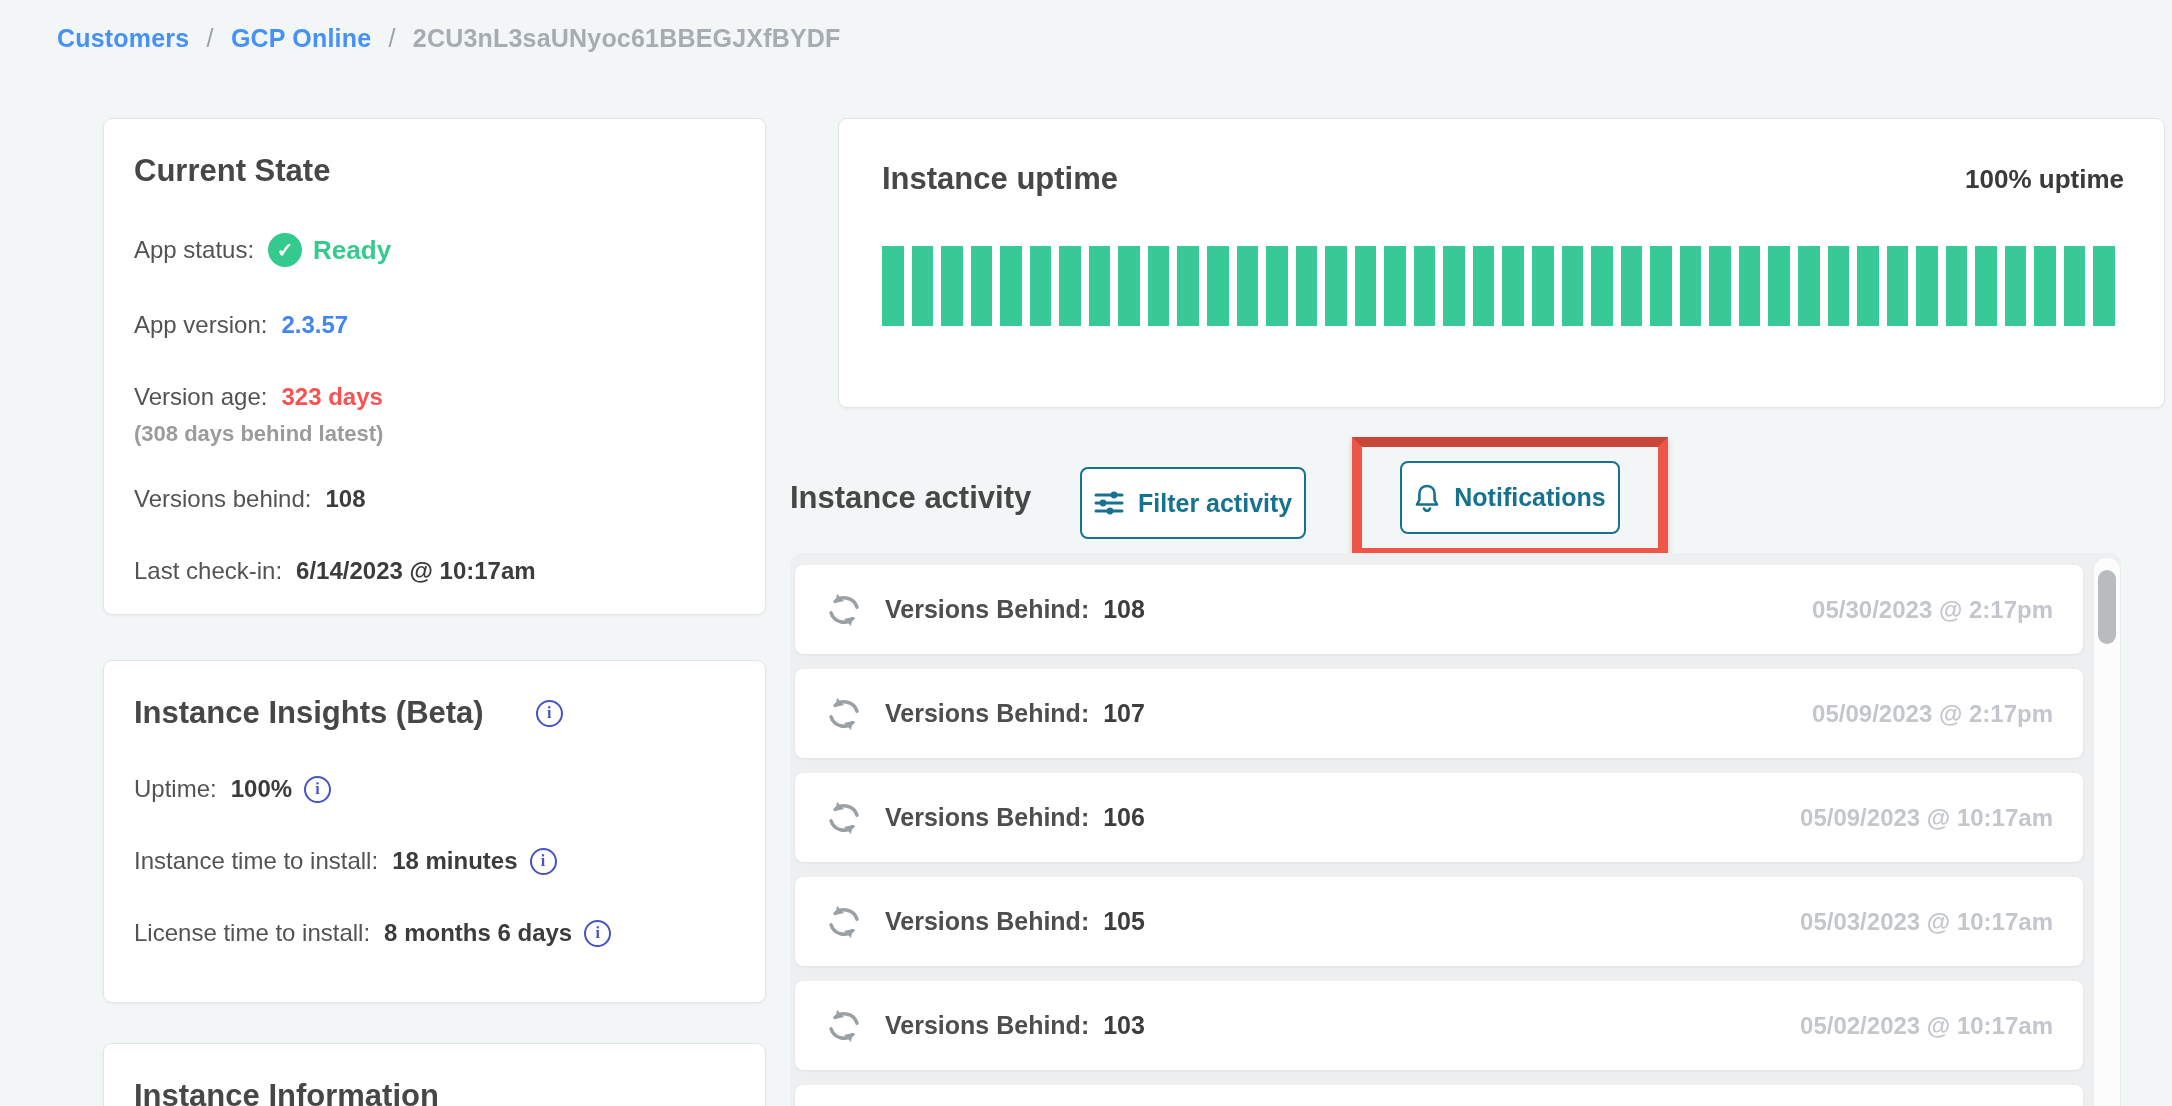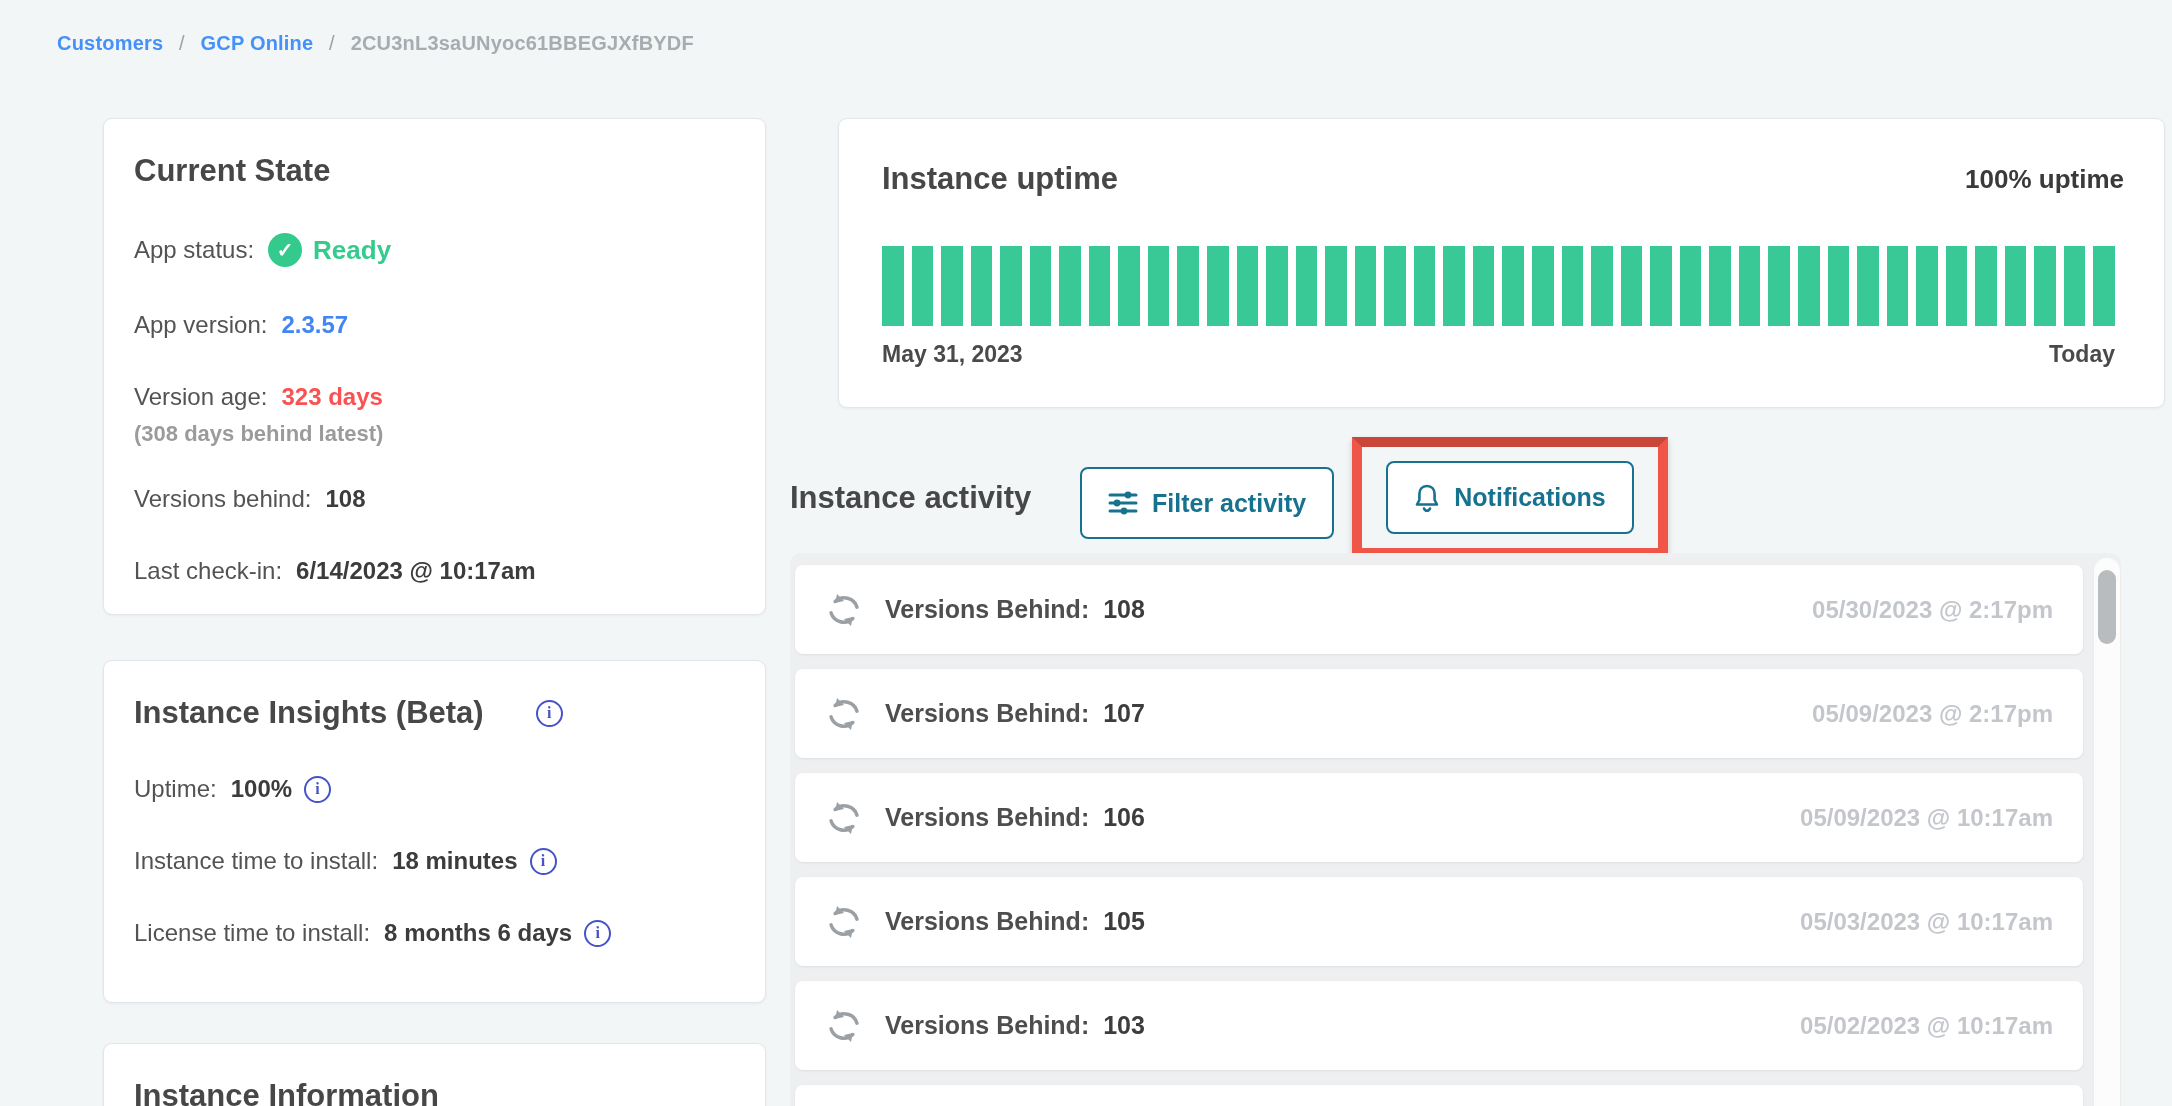--- a/index.html
+++ b/index.html
@@ -6,22 +6,22 @@
   html,body { width:2172px; height:1106px; overflow:hidden; }
   body {
     position:relative;
     background:#f3f6f7;
     font-family:"Liberation Sans", sans-serif;
     color:#454545;
   }
 
   
   .breadcrumb {
-    position:absolute; left:57px; top:32px;
-    font-size:20px; font-weight:700; letter-spacing:0.2px;
+    position:absolute; left:57px; top:24px;
+    font-size:25px; font-weight:700; letter-spacing:0.2px;
   }
   .breadcrumb .crumb-link { color:#4591f7; cursor:pointer; text-decoration:none; }
   .breadcrumb .crumb-sep  { color:#9aa2a8; margin:0 10px; font-weight:400; }
   .breadcrumb .crumb-current { color:#a6acb1; }
 
   
   .card {
     position:absolute; background:#ffffff;
     border:1px solid #e3e6e8; border-radius:9px;
     box-shadow:0 1px 3px rgba(0,0,0,0.05);
@@ -87,21 +87,21 @@
     font-size:23px; font-weight:700; color:#4a4a4a;
   }
 
   
   .activity-title { position:absolute; left:790px; top:480px; font-size:31px; font-weight:700; color:#474747; }
   .btn-outline {
     display:inline-flex; align-items:center; gap:14px;
     background:#fff; color:#17728f;
     border:2px solid #17728f; border-radius:8px;
     font-size:25px; font-weight:700; font-family:inherit;
-    padding:0 26px; height:72px; cursor:pointer; white-space:nowrap;
+    padding:0 12px; height:72px; cursor:pointer; white-space:nowrap;
   }
   .btn-filter { position:absolute; left:1080px; top:467px; }
   .highlight-box {
     position:absolute; left:1352px; top:437px; width:316px; height:121px;
     border:10px solid #ef5647; border-top-color:#c8473a;
     box-shadow:0 3px 6px rgba(0,0,0,0.18);
     display:flex; align-items:center; justify-content:center;
   }
   .btn-notifications { height:73px; }
 
@@ -237,24 +237,20 @@
       <div class="bar" style="background: rgb(56, 201, 151); height: 100%;"></div>
       <div class="bar" style="background: rgb(56, 201, 151); height: 100%;"></div>
       <div class="bar" style="background: rgb(56, 201, 151); height: 100%;"></div>
       <div class="bar" style="background: rgb(56, 201, 151); height: 100%;"></div>
       <div class="bar" style="background: rgb(56, 201, 151); height: 100%;"></div>
       <div class="bar" style="background: rgb(56, 201, 151); height: 100%;"></div>
       <div class="bar" style="background: rgb(56, 201, 151); height: 100%;"></div>
       <div class="bar" style="background: rgb(56, 201, 151); height: 100%;"></div>
       <div class="bar" style="background: rgb(56, 201, 151); height: 100%;"></div>
     </div>
-  <div class="bars-labels">
-    <span>May 31, 2023</span>
-    <span>Today</span>
-  </div>
 </div>
 
 <div class="activity-title">Instance activity</div>
 
 <button class="btn-outline btn-filter">
   <svg class="filter-icon" width="30" height="26" viewBox="0 0 30 26" fill="none">
     <g stroke="#17728f" stroke-width="3" stroke-linecap="round">
       <line x1="2" y1="5" x2="28" y2="5"></line>
       <line x1="2" y1="13" x2="28" y2="13"></line>
       <line x1="2" y1="21" x2="28" y2="21"></line>

